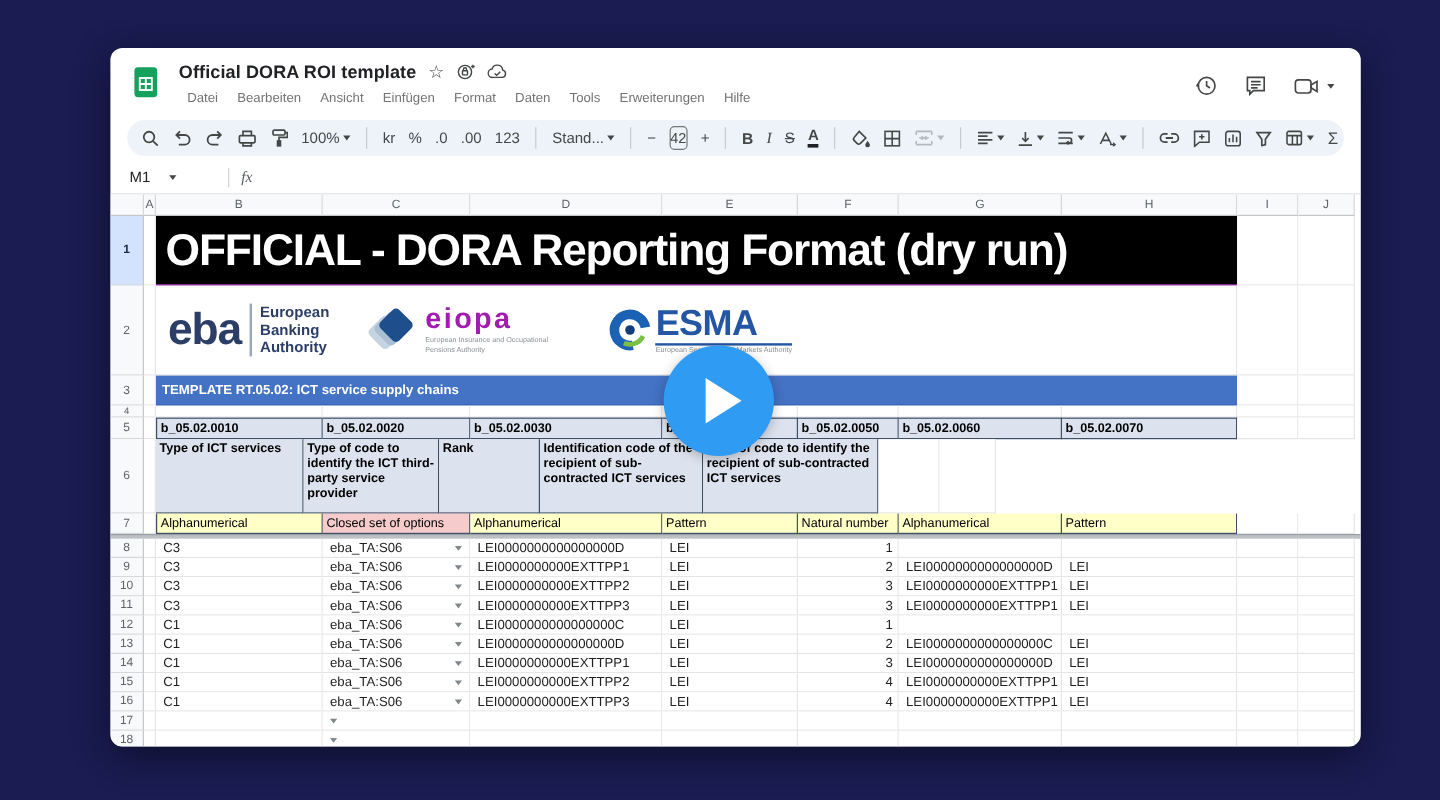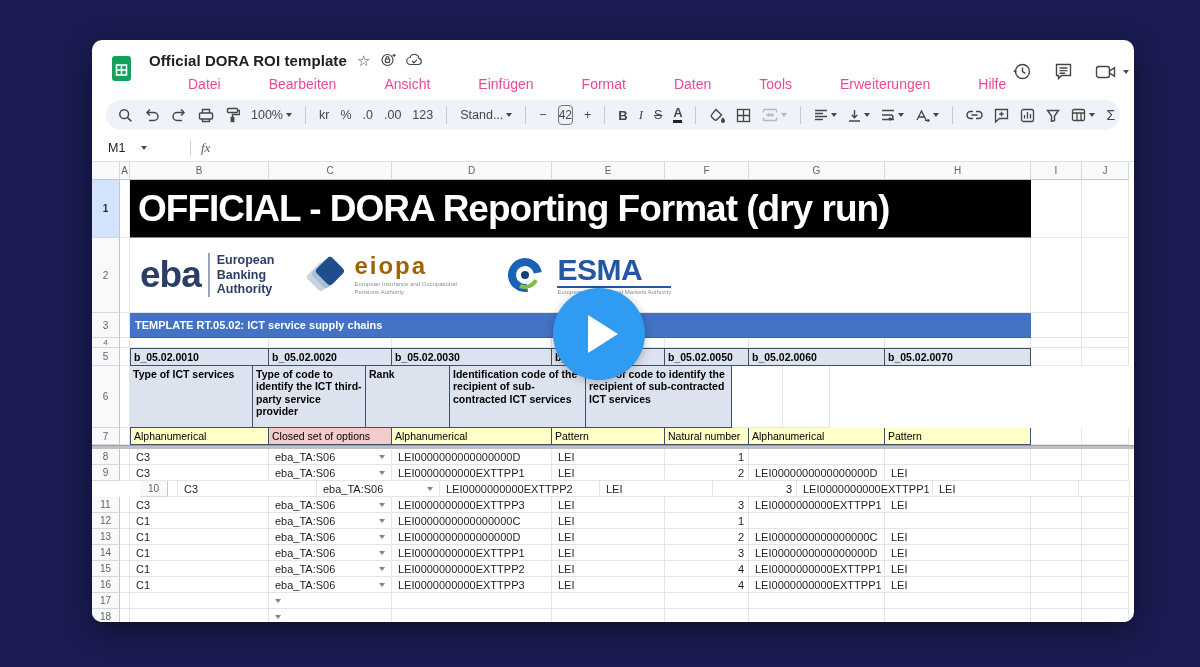--- a/index.html
+++ b/index.html
@@ -12,21 +12,21 @@
 
   
   .titlebar { position:relative; height:58px; display:flex; align-items:flex-start; padding:8px 12px 0 16px; }
   .sheets-logo { width:27px; height:27px; margin-top:7px; position:relative; flex:0 0 auto; }
   .title-block { margin-left:14px; flex:1 1 auto; }
   .title-row { display:flex; align-items:center; gap:10px; height:24px; }
   .doc-title { font-size:15px; font-weight:600; color:#202124; letter-spacing:.1px; }
   .tb-ic { color:#444746; display:inline-flex; align-items:center; }
   .star-g { font-size:15px; line-height:1; color:#444746; }
   .menubar { display:flex; gap:2px; margin-top:2px; }
-  .menu-item { font-size:14px; color:#ec4899; padding:2px 7px; border-radius:4px; cursor:default;margin-left:32px; }
+  .menu-item { font-size:11px; color:#737373; padding:2px 7px; border-radius:4px; cursor:default; }
   .titlebar-right { display:flex; align-items:center; gap:22px; padding-top:14px; margin-right:10px; }
 
   
   .toolbar { margin:2px 14px 0 14px; height:30px; background:#eef3fa; border-radius:18px;
              display:flex; align-items:center; padding:0 12px; gap:11px; color:#444746; }
   .ti { display:inline-flex; align-items:center; gap:3px; color:#444746; font-size:12.5px; white-space:nowrap; }
   .ti.dis { color:#b4b8bd; }
   .tsep { width:1px; height:18px; background:#c6cacd; margin:0 2px; flex:0 0 auto; }
   .caret { width:0; height:0; border-left:3.5px solid transparent; border-right:3.5px solid transparent;
            border-top:4px solid #444746; display:inline-block; }
@@ -73,23 +73,23 @@
   .logo-strip { display:flex; align-items:center; gap:34px; padding-left:10px; overflow:hidden; }
   .eba-logo { display:flex; align-items:center; gap:7px; }
   .eba-word { font-size:37px; font-weight:bold; color:#2c3e66; letter-spacing:-1px; line-height:.9; }
   .eba-bar { width:2px; height:44px; background:#9aa7b8; }
   .eba-lines { font-size:12.5px; font-weight:600; color:#2c3e66; line-height:1.15; }
   .eiopa-logo { display:flex; align-items:center; gap:10px; }
   .eiopa-ic { position:relative; width:36px; height:30px; }
   .diam { position:absolute; width:22px; height:22px; border-radius:4px; transform:rotate(45deg); }
   .d1 { left:2px; top:6px; background:#c6d4e2; } .d2 { left:7px; top:3px; background:#a9bfd4; }
   .d3 { left:11px; top:0; background:#1f4e8c; }
-  .eiopa-word { font-size:24px; color:#a16207; letter-spacing:2px; font-weight:600; line-height:1; }
+  .eiopa-word { font-size:24px; color:#a21caf; letter-spacing:2px; font-weight:600; line-height:1; }
   .eiopa-sub { font-size:6px; color:#8b8f94; line-height:1.3; margin-top:3px; }
-  .esma-logo { display:flex; align-items:center; gap:15px; }
+  .esma-logo { display:flex; align-items:center; gap:4px; }
   .esma-ic { position:relative; width:34px; height:34px; }
   .esma-c { position:absolute; inset:0; border:8px solid #1b62b5; border-radius:50%;
             border-right-color:transparent; transform:rotate(35deg); }
   .esma-g { position:absolute; inset:3px; border:4px solid transparent; border-bottom-color:#7ac143;
             border-radius:50%; transform:rotate(-20deg); }
   .esma-dot { position:absolute; left:13px; top:13px; width:8px; height:8px; background:#123f7c; border-radius:50%; }
   .esma-word { font-size:30px; font-weight:bold; color:#2456a4; letter-spacing:-.5px; line-height:.9; }
   .esma-sub { font-size:6px; color:#8b8f94; border-top:2px solid #2456a4; padding-top:1px; margin-top:2px; }
 
   
@@ -499,21 +499,21 @@
           <div class="cell dcell cw-b">C3</div>
           <div class="cell dcell dd cw-c">eba_TA:S06<span class="dd-caret"></span></div>
           <div class="cell dcell cw-d">LEI0000000000EXTTPP1</div>
           <div class="cell dcell cw-e">LEI</div>
           <div class="cell dcell num cw-f">2</div>
           <div class="cell dcell cw-g">LEI0000000000000000D</div>
           <div class="cell dcell cw-h">LEI</div>
           <div class="cell cw-i"></div>
           <div class="cell cw-j"></div>
         </div>
-        <div class="srow" style="height: 16px; padding-left: 48px;">
+        <div class="srow" style="height: 16px;">
           <div class="rowhdr cw-rh">10</div>
           <div class="cell cw-a"></div>
           <div class="cell dcell cw-b">C3</div>
           <div class="cell dcell dd cw-c">eba_TA:S06<span class="dd-caret"></span></div>
           <div class="cell dcell cw-d">LEI0000000000EXTTPP2</div>
           <div class="cell dcell cw-e">LEI</div>
           <div class="cell dcell num cw-f">3</div>
           <div class="cell dcell cw-g">LEI0000000000EXTTPP1</div>
           <div class="cell dcell cw-h">LEI</div>
           <div class="cell cw-i"></div>

